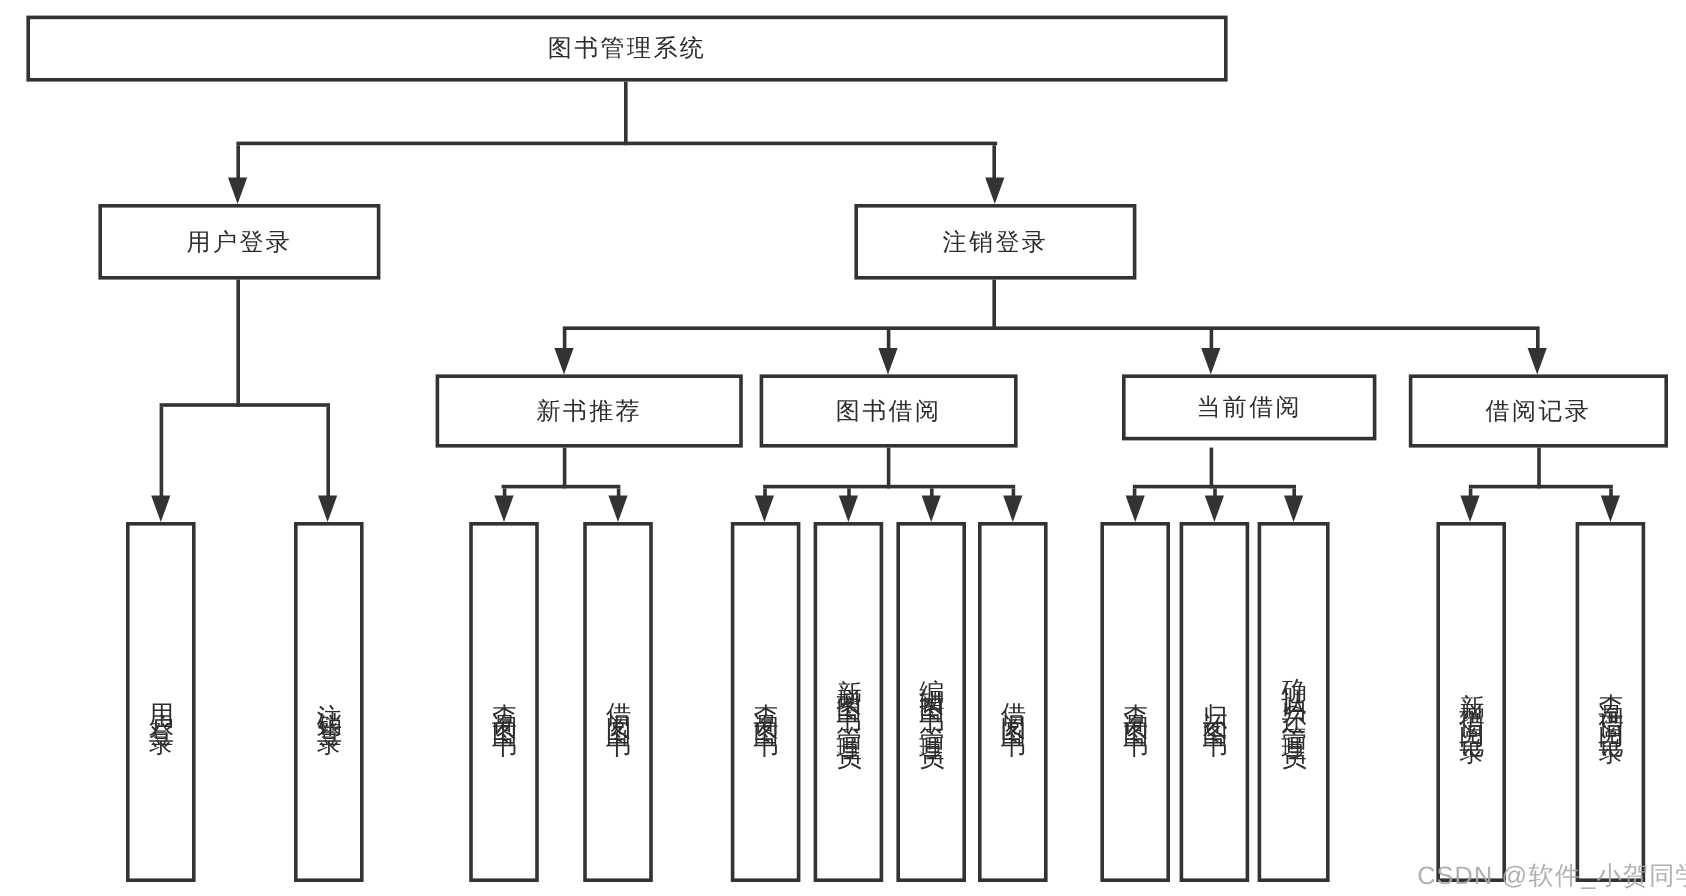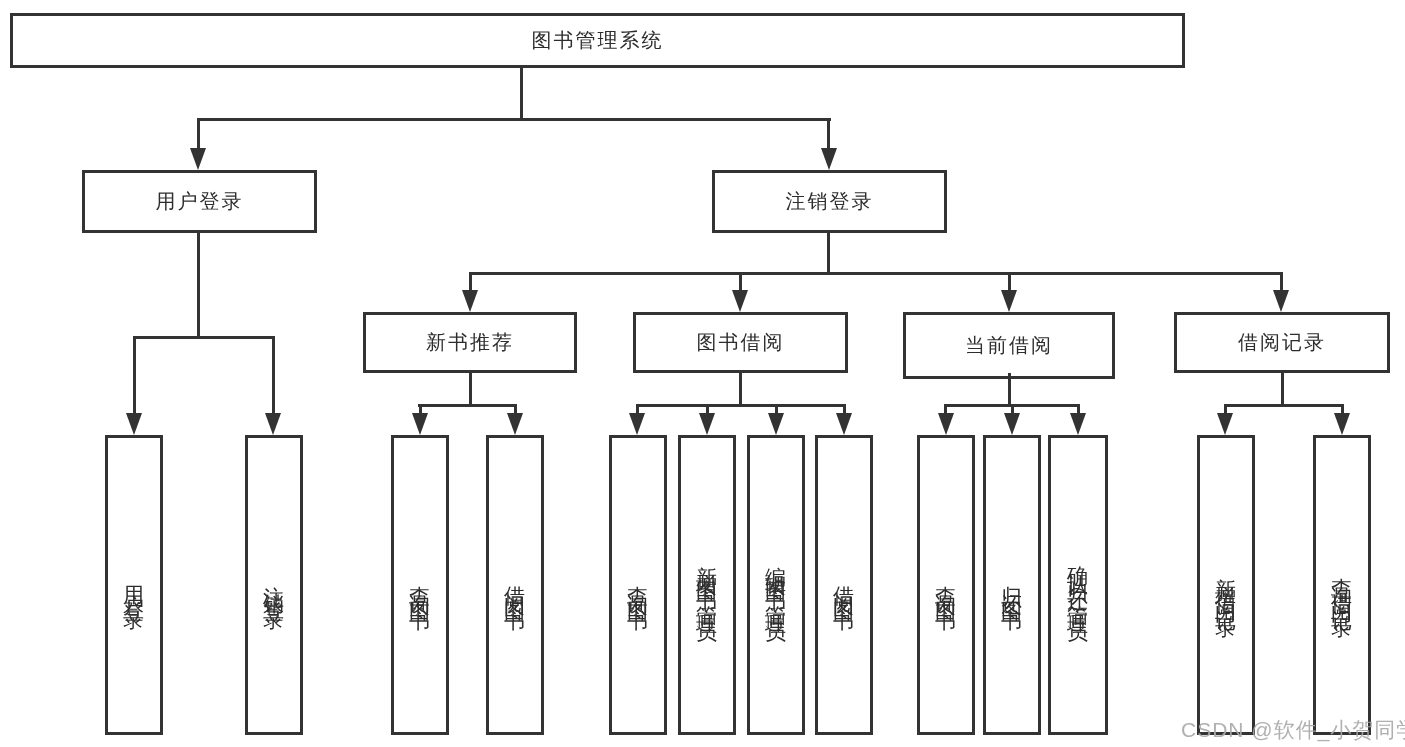--- a/index.html
+++ b/index.html
@@ -25,28 +25,28 @@
   .watermark{
     position:absolute;left:1181px;top:716px;z-index:5;
     font-size:21px;color:rgba(169,169,169,0.92);letter-spacing:1px;white-space:nowrap;
   }
 </style>
 </head>
 <body>
 
 <div class="stage">
 
-  <div class="box" style="left:10px;top:13px;width:1175px;height:55px">图书管理系统</div>
+  <div class="box" style="left:22px;top:13px;width:1001px;height:55px">图书管理系统</div>
 
   <div class="box" style="left:82px;top:170px;width:235px;height:63px">用户登录</div>
   <div class="box" style="left:712px;top:170px;width:235px;height:63px">注销登录</div>
 
-  <div class="box" style="left:363px;top:312px;width:214px;height:61px">新书推荐</div>
+  <div class="box" style="left:363px;top:312px;width:256px;height:61px">新书推荐</div>
   <div class="box" style="left:633px;top:312px;width:215px;height:61px">图书借阅</div>
-  <div class="box" style="left:903px;top:312px;width:212px;height:67px">当前借阅</div>
+  <div class="box" style="left:935px;top:312px;width:212px;height:55px">当前借阅</div>
   <div class="box" style="left:1174px;top:312px;width:216px;height:61px">借阅记录</div>
 
   <div class="box vbox" style="left:105px;top:435px;width:58px;height:300px">用户登录</div>
   <div class="box vbox" style="left:245px;top:435px;width:58px;height:300px">注销登录</div>
 
   <div class="box vbox" style="left:391px;top:435px;width:58px;height:300px">查询图书</div>
   <div class="box vbox" style="left:486px;top:435px;width:58px;height:300px">借阅图书</div>
 
   <div class="box vbox" style="left:609px;top:435px;width:58px;height:300px">查询图书</div>
   <div class="box vbox" style="left:678px;top:435px;width:58px;height:300px">新增图书（管理员）</div>

